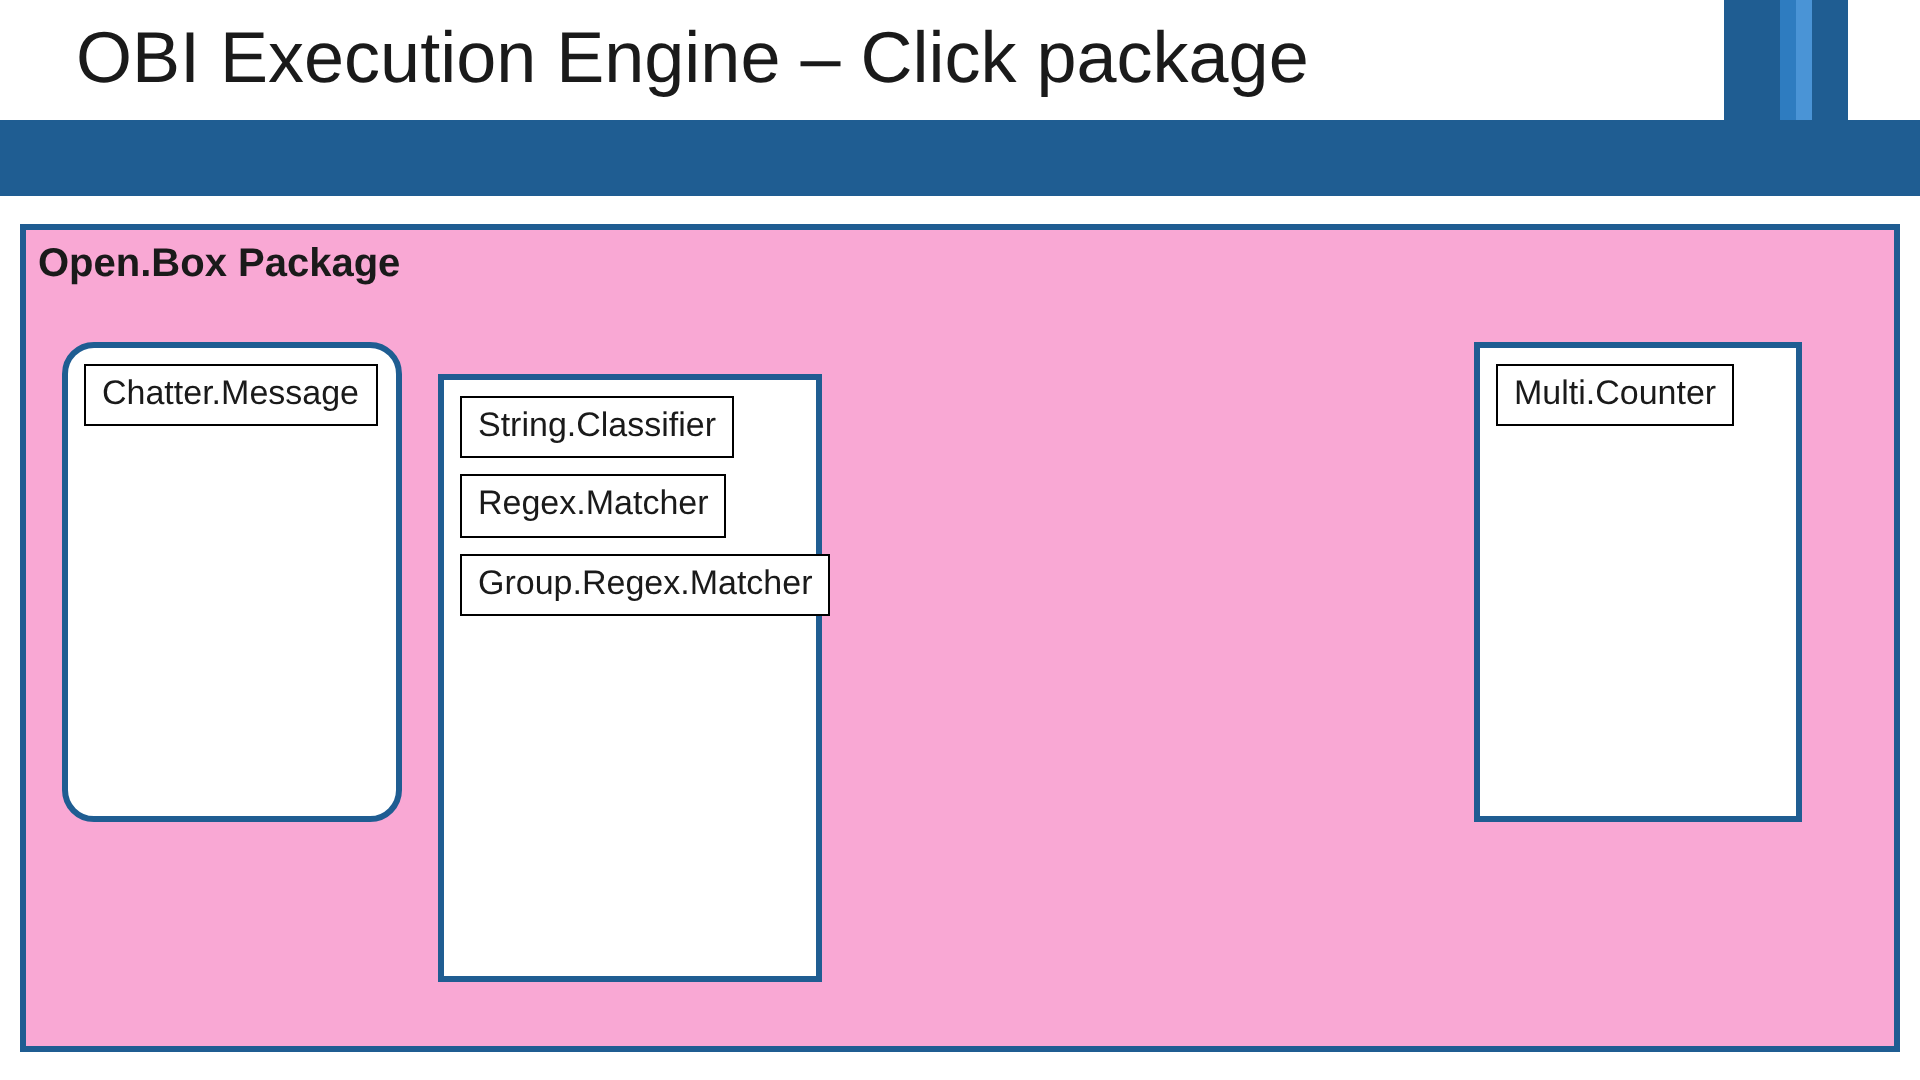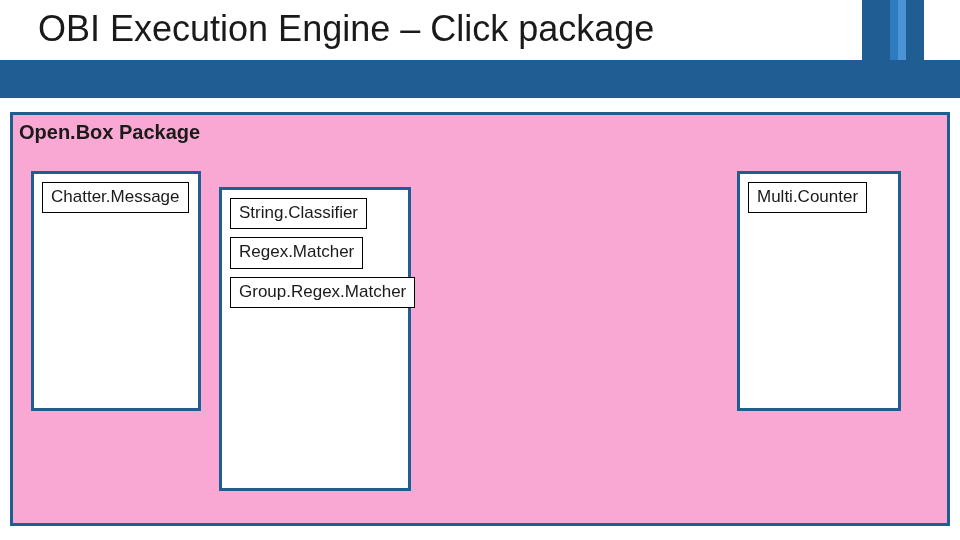--- a/index.html
+++ b/index.html
@@ -69,21 +69,21 @@
     font-size: 20px;
     font-weight: 700;
     color: #1a1a1a;
   }
 
   .col {
     position: absolute;
     border: 3px solid #1f5d92;
     background: #ffffff;
   }
-  .col1 { top: 56px; left: 18px;  width: 170px; height: 240px; }
+  .col1 { top: 56px; left: 18px;  width: 170px; height: 240px; border-radius: 16px; }
   .col2 { top: 72px; left: 206px; width: 192px; height: 304px; }
   .col3 { top: 56px; left: 416px; width: 290px; height: 240px; }
   .col4 { top: 56px; left: 724px; width: 164px; height: 240px; }
 
   .item {
     display: inline-block;
     border: 1.5px solid #000000;
     background: #ffffff;
     padding: 4px 8px 5px 8px;
     font-size: 17px;

